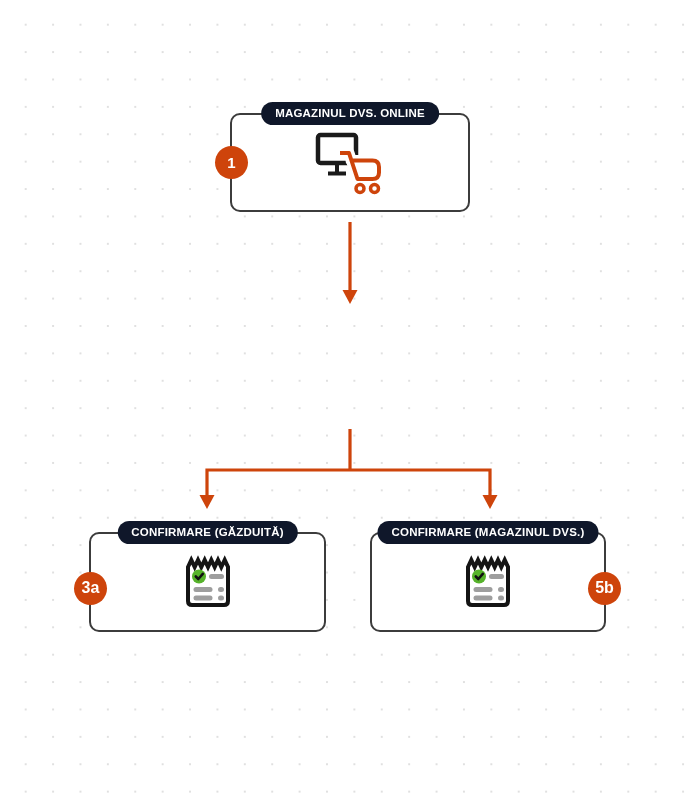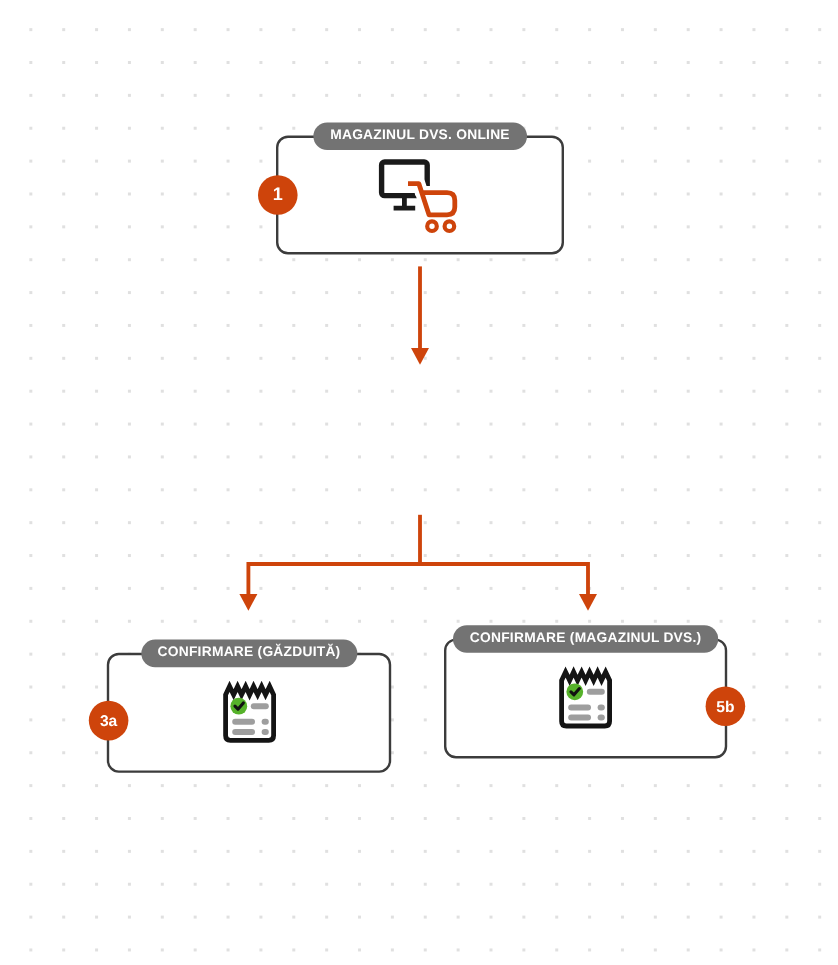--- a/index.html
+++ b/index.html
@@ -20,35 +20,35 @@
   .node{
     position:absolute;
     background:#ffffff;
     border:2px solid #3c3c3c;
     border-radius:10px;
     box-sizing:border-box;
   }
   .badge{
     position:absolute;
     top:-13px;left:50%;transform:translateX(-50%);
-    background:#737373;color:#ffffff;
+    background:#0f172a;color:#ffffff;
     height:23px;line-height:23px;
     padding:0 14px;border-radius:12px;
     font-size:11.5px;font-weight:bold;letter-spacing:0.2px;
     white-space:nowrap;
   }
   .step-circle{
     position:absolute;
     width:33px;height:33px;border-radius:50%;
     background:#ce440b;color:#ffffff;
     font-weight:bold;font-size:15px;
     display:flex;align-items:center;justify-content:center;
     top:50%;margin-top:-16.5px;
   }
-  .step-circle.small-text{font-size:13px;}
+  .step-circle.small-text{font-size:16px;}
   .step-circle.left-side{left:-17px;}
   .step-circle.right-side{right:-17px;}
   .step-circle.nudge-down{margin-top:-10.5px;}
   .node-icon{
     position:absolute;left:50%;top:50%;
     transform:translate(-50%,-50%);
   }
 </style>
 </head>
 <body>
@@ -79,21 +79,21 @@
 
       <path d="M30 23 H39 L47.5 49 H62.5 Q69 49 69 42.5 V37 Q69 30.5 62.5 30.5 H41" fill="none" stroke="#ffffff" stroke-width="11" stroke-linejoin="round" stroke-linecap="round"></path>
 
       <path d="M30 23 H39 L47.5 49 H62.5 Q69 49 69 42.5 V37 Q69 30.5 62.5 30.5 H41" fill="#ffffff" stroke="#ce440b" stroke-width="4" stroke-linejoin="round"></path>
       <circle cx="50" cy="58.5" r="4" fill="#ffffff" stroke="#ce440b" stroke-width="3.5"></circle>
       <circle cx="64.5" cy="58.5" r="4" fill="#ffffff" stroke="#ce440b" stroke-width="3.5"></circle>
     </svg>
   </div>
 
 
-  <div class="node" style="left:89px;top:544px;width:237px;height:100px;text-decoration:underline;">
+  <div class="node" style="left:89px;top:532px;width:237px;height:100px;text-decoration:underline;">
     <div class="badge">CONFIRMARE (GĂZDUITĂ)</div>
     <div class="step-circle left-side small-text nudge-down">3a</div>
     <svg class="node-icon" width="50" height="56" viewBox="0 0 50 56">
       <path d="M5 13 L8.3 6 L11.7 13 L15 6 L18.3 13 L21.7 6 L25 13 L28.3 6 L31.7 13 L35 6 L38.3 13 L41.7 6 L45 13 L45 47 Q45 51 41 51 L9 51 Q5 51 5 47 Z" fill="#ffffff" stroke="#141414" stroke-width="4" stroke-linejoin="miter"></path>
       <circle cx="16" cy="22.5" r="7" fill="#56b22a"></circle>
       <path d="M12.8 22.5 L15.3 25 L19.8 19.8" fill="none" stroke="#111111" stroke-width="2.6" stroke-linecap="round" stroke-linejoin="round"></path>
       <rect x="26" y="20" width="15" height="5" rx="2.5" fill="#9e9e9e"></rect>
       <rect x="10.5" y="33" width="19" height="5" rx="2.5" fill="#9e9e9e"></rect>
       <rect x="35" y="33" width="6" height="5" rx="2.5" fill="#9e9e9e"></rect>
       <rect x="10.5" y="41.5" width="19" height="5" rx="2.5" fill="#9e9e9e"></rect>

